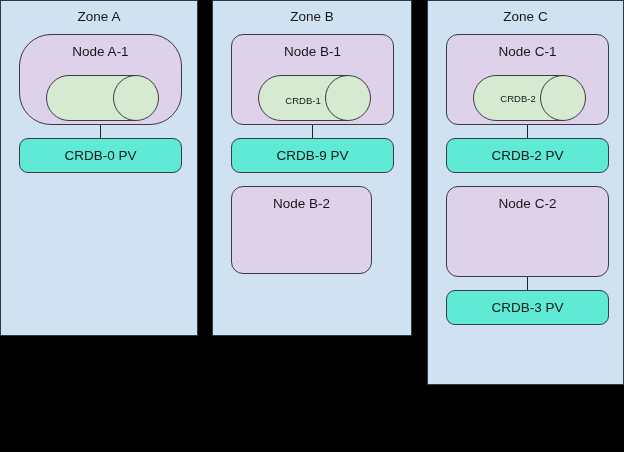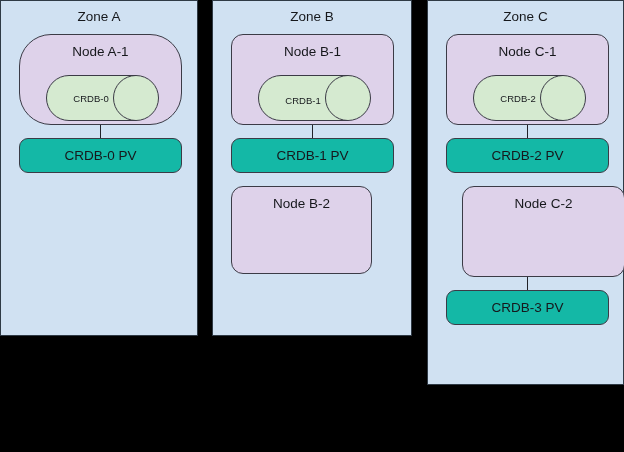--- a/index.html
+++ b/index.html
@@ -69,21 +69,21 @@
     top: 0;
     display: flex;
     align-items: center;
     justify-content: center;
     font-size: 9.5px;
     color: #16181c;
     pointer-events: none;
   }
   .pv {
     position: absolute;
-    background: #14b8a6;
+    background: #5eead4;
     border: 1px solid #3b3b46;
     border-radius: 9px;
     box-sizing: border-box;
     display: flex;
     align-items: center;
     justify-content: center;
     font-size: 13.5px;
     color: #16181c;
   }
   .link {
@@ -101,21 +101,20 @@
     <div class="zone-title">Zone A</div>
 
     <div class="node" style="left:18px; top:33px; width:163px; height:91px;border-radius:32px;">
       <div class="node-title">Node A-1</div>
 
       <div class="cyl" style="left:26px; top:40px; width:113px; height:46px;">
         <svg width="113" height="46" viewBox="0 0 113 46" aria-hidden="true">
           <path d="M 23,0.5 L 90,0.5 A 22.5,22.5 0 0 1 90,45.5 L 23,45.5 A 22.5,22.5 0 0 1 23,0.5 Z" fill="#d5ead0" stroke="#3b3b46" stroke-width="1"></path>
           <path d="M 90,0.5 A 22.5,22.5 0 0 0 90,45.5" fill="none" stroke="#3b3b46" stroke-width="1"></path>
         </svg>
-        <div class="cyl-label" style="width:90px; height:46px;">CRDB-0</div>
       </div>
     </div>
 
     <div class="link" style="left:99px; top:124px; height:13px;"></div>
 
     <div class="pv" style="left:18px; top:137px; width:163px; height:35px;">CRDB-0 PV</div>
   </div>
 
   <div class="zone" style="left:212px; top:0px; width:200px; height:336px;">
     <div class="zone-title">Zone B</div>
@@ -127,21 +126,21 @@
         <svg width="113" height="46" viewBox="0 0 113 46" aria-hidden="true">
           <path d="M 23,0.5 L 90,0.5 A 22.5,22.5 0 0 1 90,45.5 L 23,45.5 A 22.5,22.5 0 0 1 23,0.5 Z" fill="#d5ead0" stroke="#3b3b46" stroke-width="1"></path>
           <path d="M 90,0.5 A 22.5,22.5 0 0 0 90,45.5" fill="none" stroke="#3b3b46" stroke-width="1"></path>
         </svg>
         <div class="cyl-label" style="width:90px; height:50px;">CRDB-1</div>
       </div>
     </div>
 
     <div class="link" style="left:99px; top:124px; height:13px;"></div>
 
-    <div class="pv" style="left:18px; top:137px; width:163px; height:35px;">CRDB-1 PV</div>
+    <div class="pv" style="left:18px; top:137px; width:163px; height:35px;">CRDB-9 PV</div>
 
     <div class="node" style="left:18px; top:185px; width:141px; height:88px;">
       <div class="node-title">Node B-2</div>
     </div>
   </div>
 
   <div class="zone" style="left:427px; top:0px; width:197px; height:385px;">
     <div class="zone-title">Zone C</div>
 
     <div class="node" style="left:18px; top:33px; width:163px; height:91px;">
@@ -153,21 +152,21 @@
           <path d="M 90,0.5 A 22.5,22.5 0 0 0 90,45.5" fill="none" stroke="#3b3b46" stroke-width="1"></path>
         </svg>
         <div class="cyl-label" style="width:90px; height:46px;text-align:right;">CRDB-2</div>
       </div>
     </div>
 
     <div class="link" style="left:99px; top:124px; height:13px;"></div>
 
     <div class="pv" style="left:18px; top:137px; width:163px; height:35px;">CRDB-2 PV</div>
 
-    <div class="node" style="left:18px; top:185px; width:163px; height:91px;margin-left:16px;">
+    <div class="node" style="left:18px; top:185px; width:163px; height:91px;">
       <div class="node-title">Node C-2</div>
 
     </div>
 
     <div class="link" style="left:99px; top:276px; height:13px;"></div>
 
     <div class="pv" style="left:18px; top:289px; width:163px; height:35px;">CRDB-3 PV</div>
   </div>
 
 </div>

